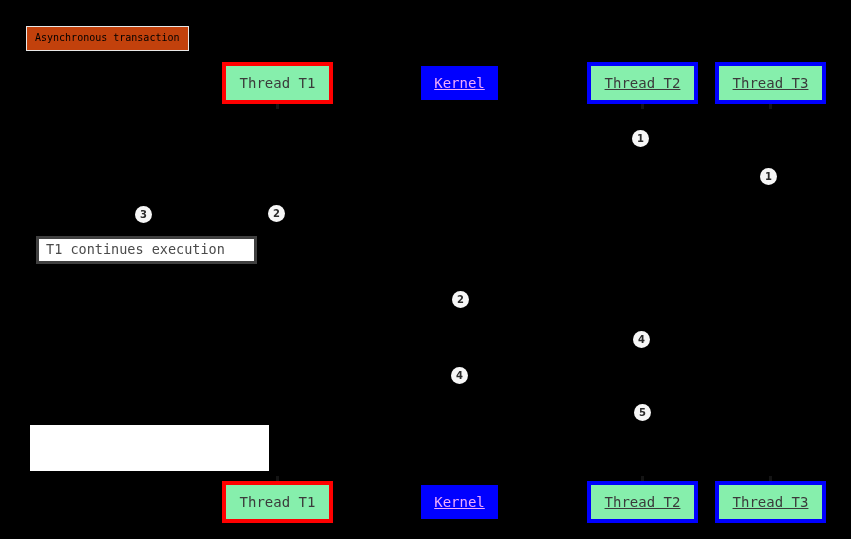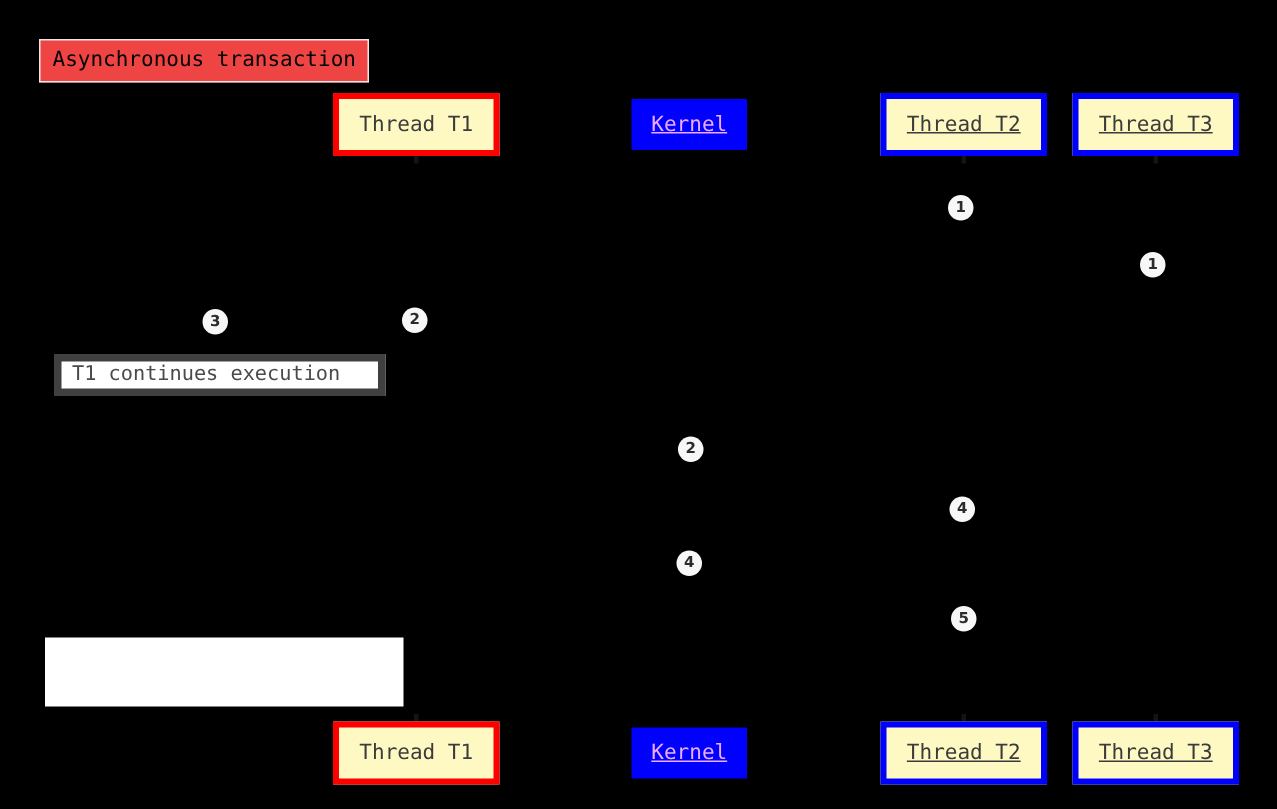--- a/index.html
+++ b/index.html
@@ -12,34 +12,34 @@
     width: 851px;
     height: 539px;
     background: #000000;
     overflow: hidden;
     font-family: "DejaVu Sans Mono", "Liberation Mono", monospace;
   }
 
   
   .title-box {
     position: absolute;
-    background: #ef4444;
+    background: #c2410c;
     color: #000000;
     border: 1px solid #e8e8e8;
-    font-size: 14px;
+    font-size: 10px;
     line-height: 1;
     padding: 6px 8px 7px 8px;
     white-space: pre;
     letter-spacing: 0px;
   }
 
   
   .actor {
     position: absolute;
-    background: #fef9c3;
+    background: #86efac;
     display: flex;
     align-items: center;
     justify-content: center;
     white-space: pre;
     font-size: 14px;
     line-height: 1;
     box-sizing: border-box;
   }
   .actor.red {
     border: 4px solid #ff0000;
@@ -63,21 +63,21 @@
     width: 3px;
     height: 5px;
     background: #141414;
   }
 
   
   .note {
     position: absolute;
     background: #ffffff;
     color: #4a4a4a;
-    border: 5px solid #404040;
+    border: 3px solid #404040;
     font-size: 13.5px;
     line-height: 1;
     display: flex;
     align-items: center;
     white-space: pre;
     padding-left: 7px;
     box-sizing: border-box;
   }
   .note.empty {
     border: 0;

